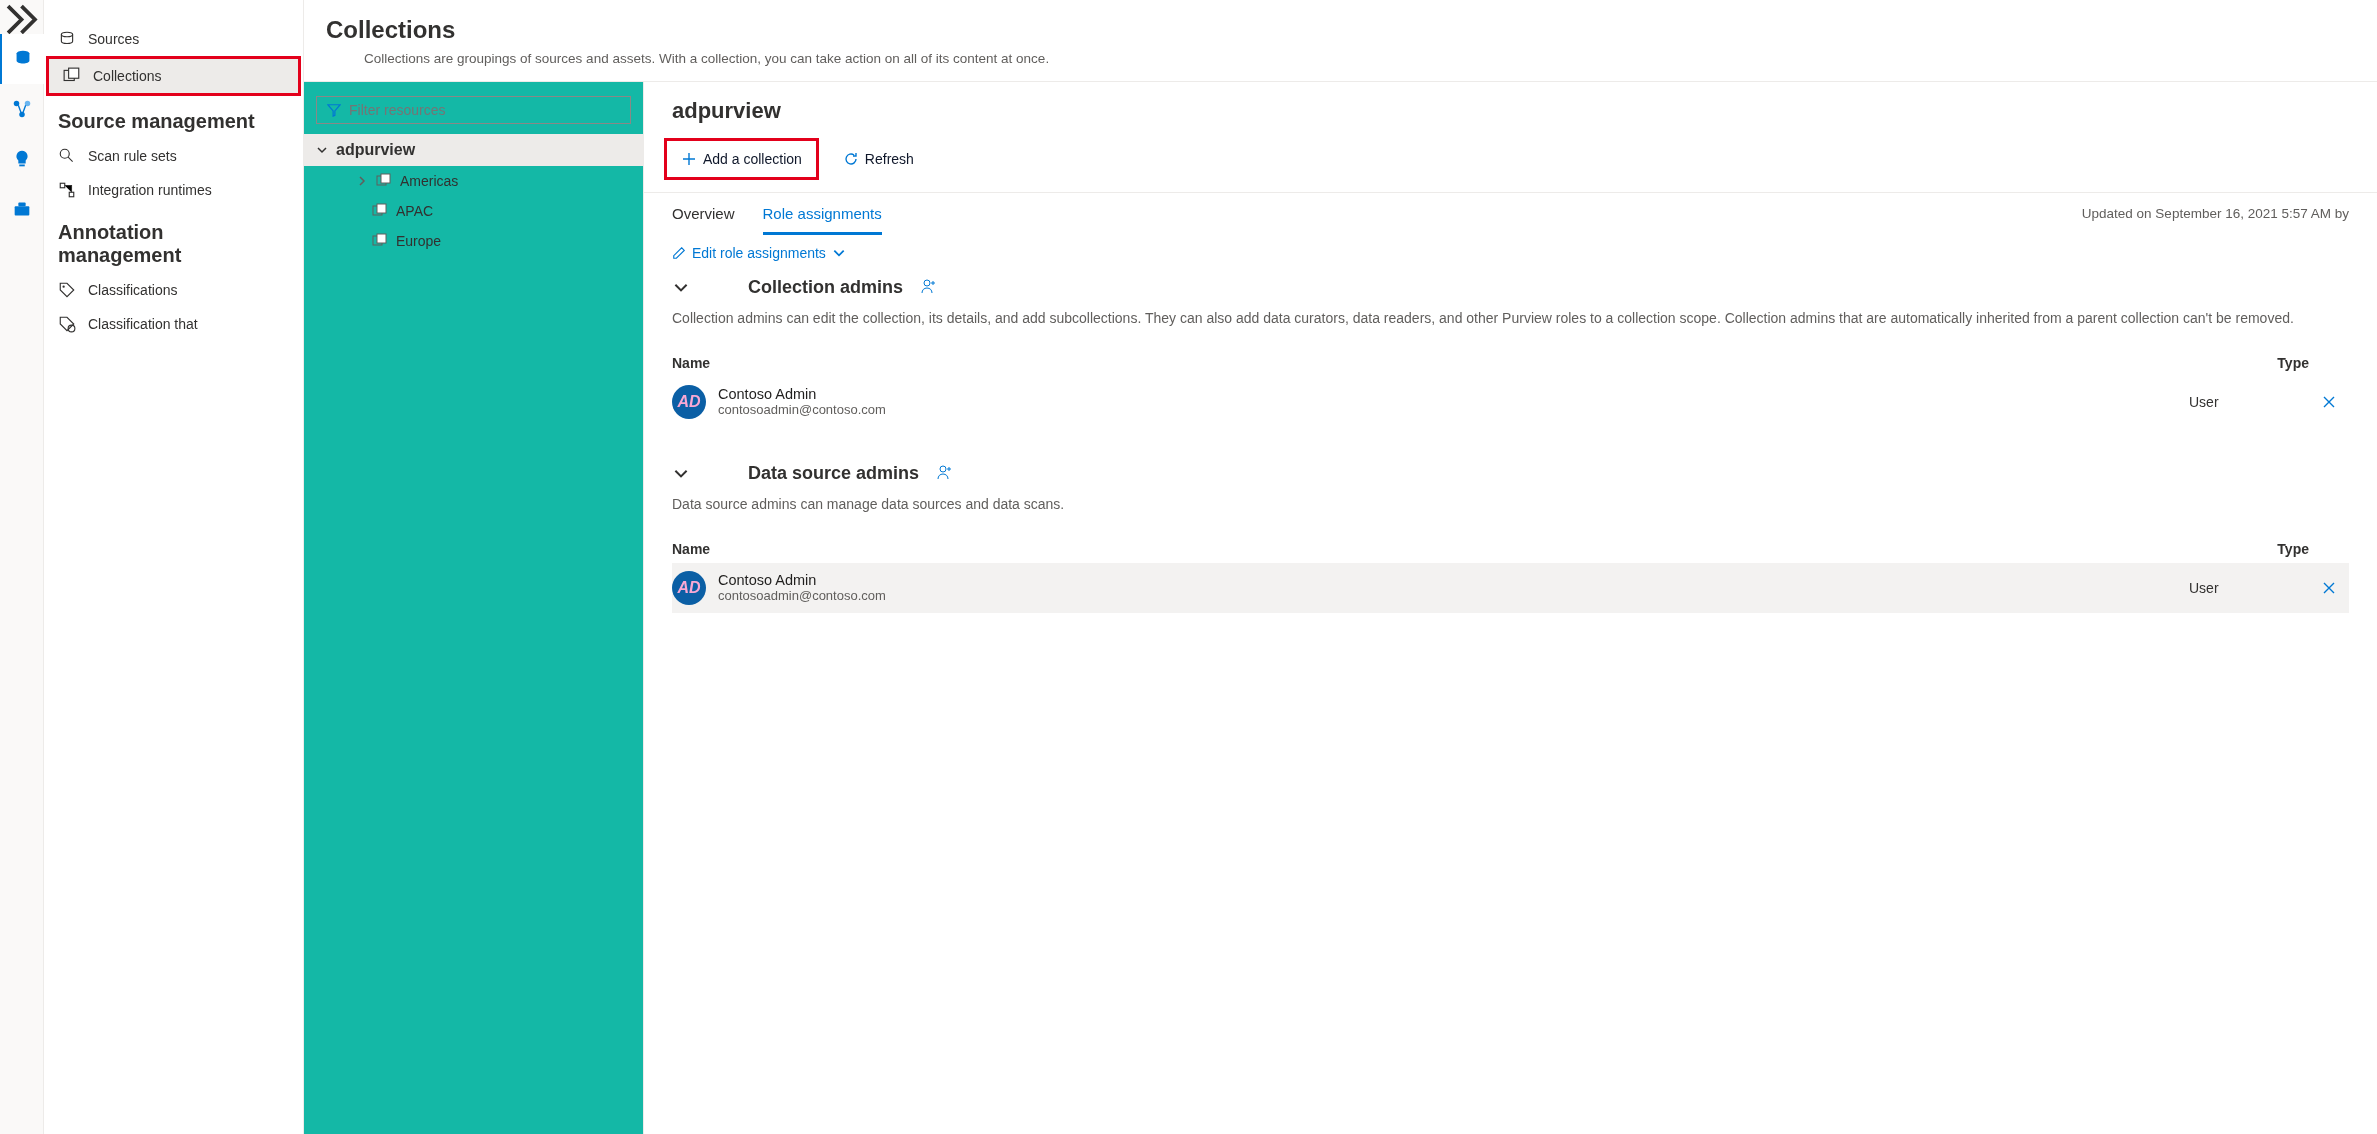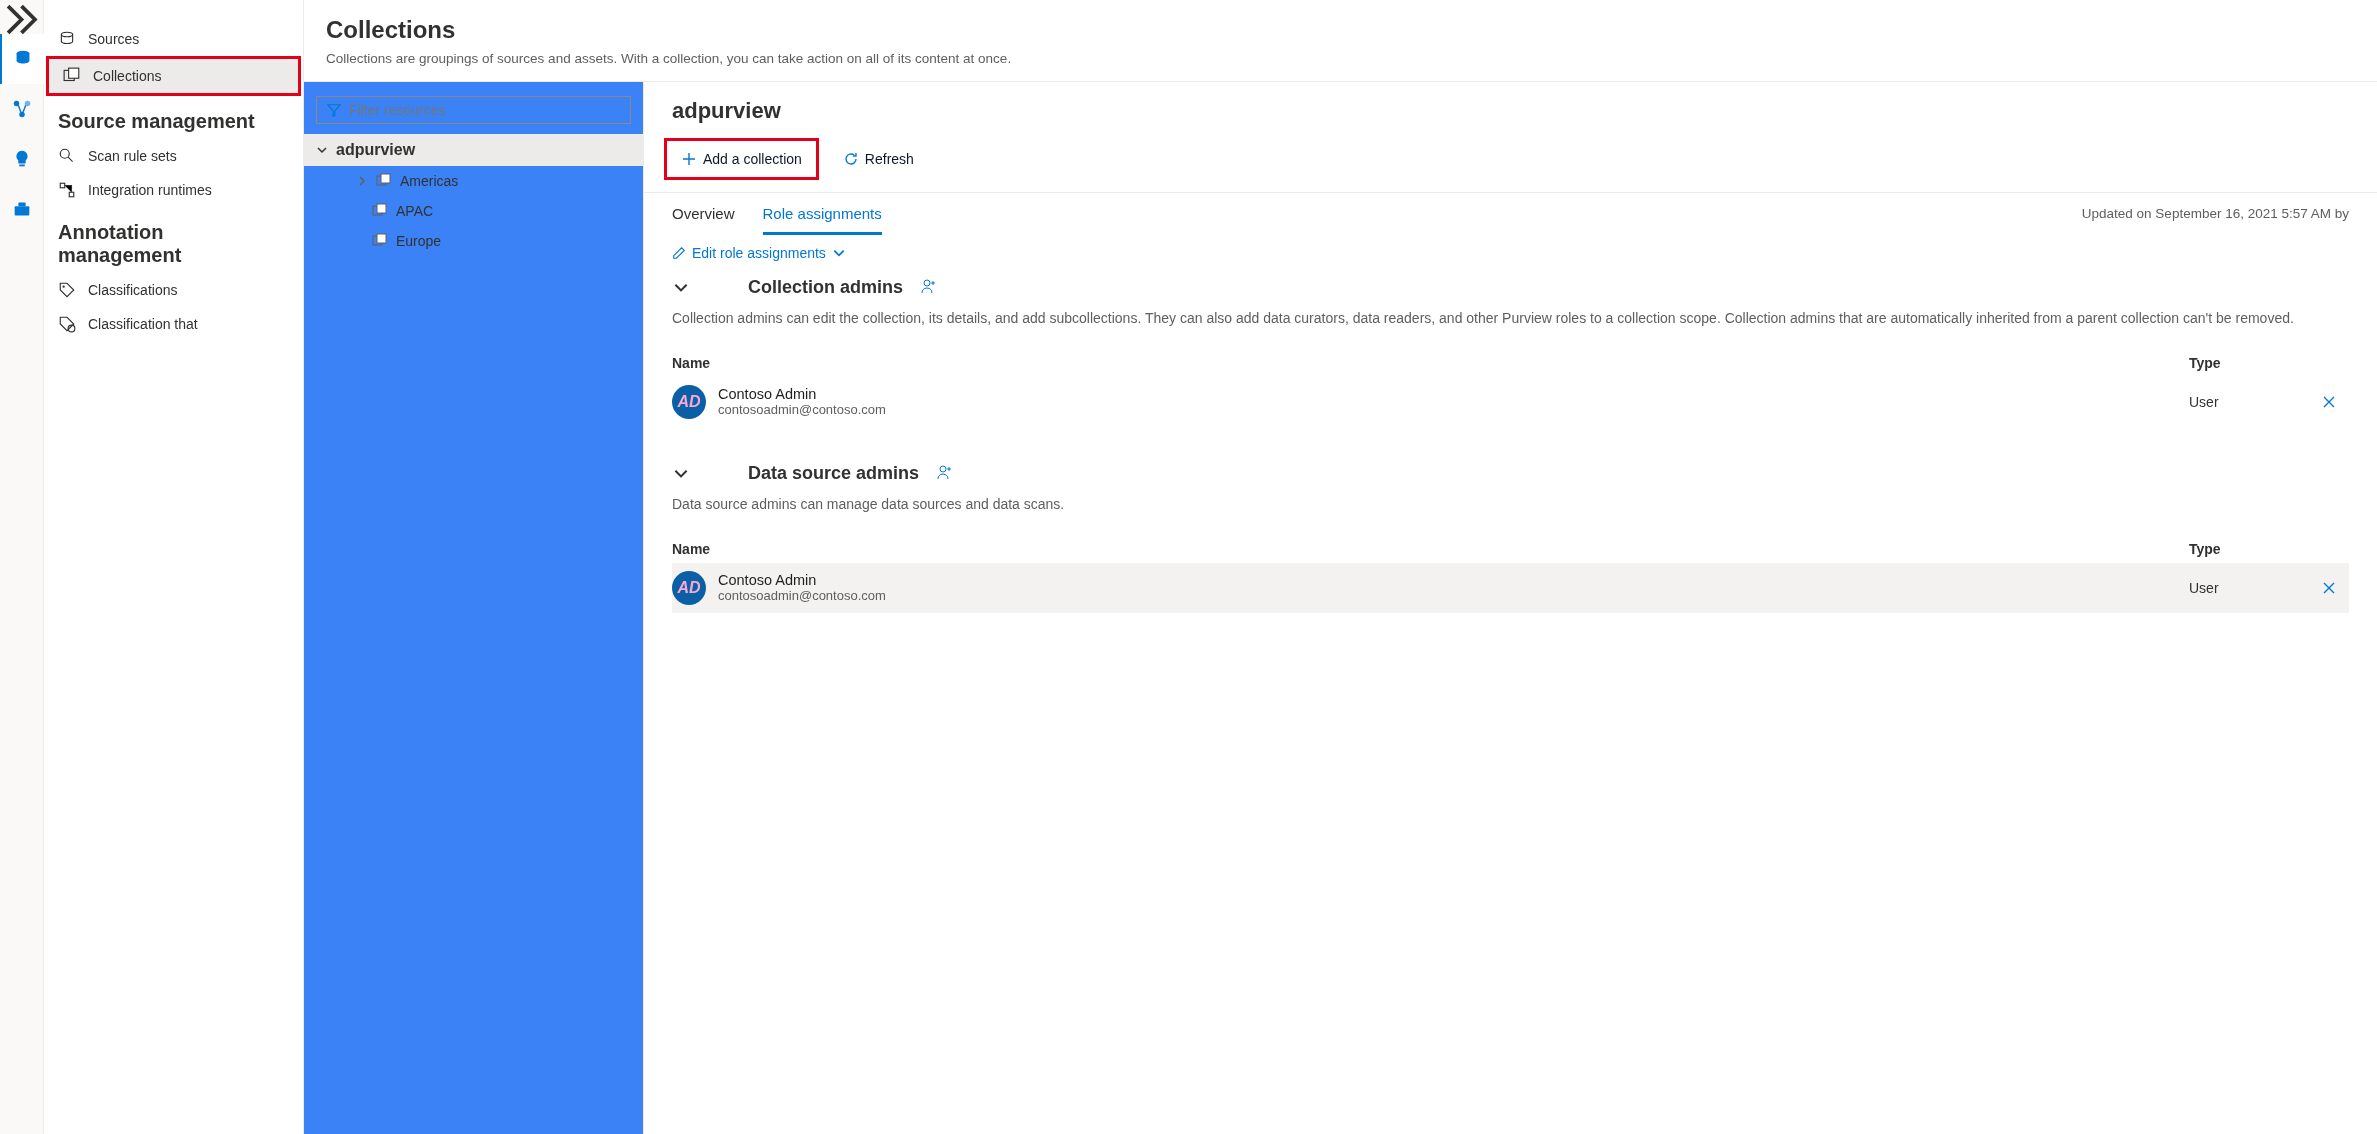--- a/index.html
+++ b/index.html
@@ -43,27 +43,27 @@
   .nav-section {
     padding: 14px 14px 6px 14px;
     font-weight: 600; font-size: 20px; color:#323130;
   }
   .red-box-nav { border: 3px solid #e3001b; margin: 0 2px; }
 
   
   .tree-panel {
     width: 340px;
     border-right: 1px solid #edebe9;
-    background:#3b82f6;
+    background:#14b8a6;
   }
   .header-area {
     padding: 16px 22px 12px 22px; border-bottom: 1px solid #edebe9;
   }
   .header-area h1 { font-size: 24px; font-weight: 600; margin-bottom: 6px; }
-  .header-area p { font-size: 13.5px; color: #605e5c; line-height:1.4; }
+  .header-area p { font-size: 13.5px; color: #605e5c; line-height:1.4;margin-left:38px; }
   .filter-box {
     margin: 14px 12px 10px 12px;
     border: 1px solid #8a8886;
     display:flex; align-items:center; gap:8px;
     padding: 5px 10px;
   }
   .filter-box input { border:none; outline:none; flex:1; font-size:14px; background:transparent; }
   .tree { }
   .tree-row {
     display:flex; align-items:center; gap:8px; padding: 7px 8px 7px 12px; cursor:pointer;
@@ -95,21 +95,21 @@
 
   .role-section { margin-bottom: 36px; }
   .role-head { display:flex; align-items:center; gap:18px; margin-bottom: 10px; }
   .role-head .title { font-size:18px; font-weight:600;margin-left:40px; }
   .role-head svg.chev { width:18px; height:18px; }
   .role-head .add-person { color:#0078d4; cursor:pointer; }
   .role-desc { color:#605e5c; font-size:14px; line-height:1.5; margin-bottom:20px; }
 
   .table-head { display:flex; font-weight:600; padding: 6px 0; }
   .th-name { flex:1; }
-  .th-type { width: 120px; }
+  .th-type { width: 120px; text-align: right; }
   .th-act { width: 40px; }
   .table-row { display:flex; align-items:center; padding: 8px 0; }
   .table-row.shaded { background:#f3f2f1; }
   .avatar {
     width:34px;height:34px;border-radius:50%;background:#0b5fa5;color:#f9a8d4;
     display:flex;align-items:center;justify-content:center;font-weight:600;font-size:16px;margin-right:12px;font-style:italic;
   }
   .person-info { flex:1; }
   .person-name { font-size:14.5px; color:#201f1e; }
   .person-email { font-size:13px; color:#605e5c; }

